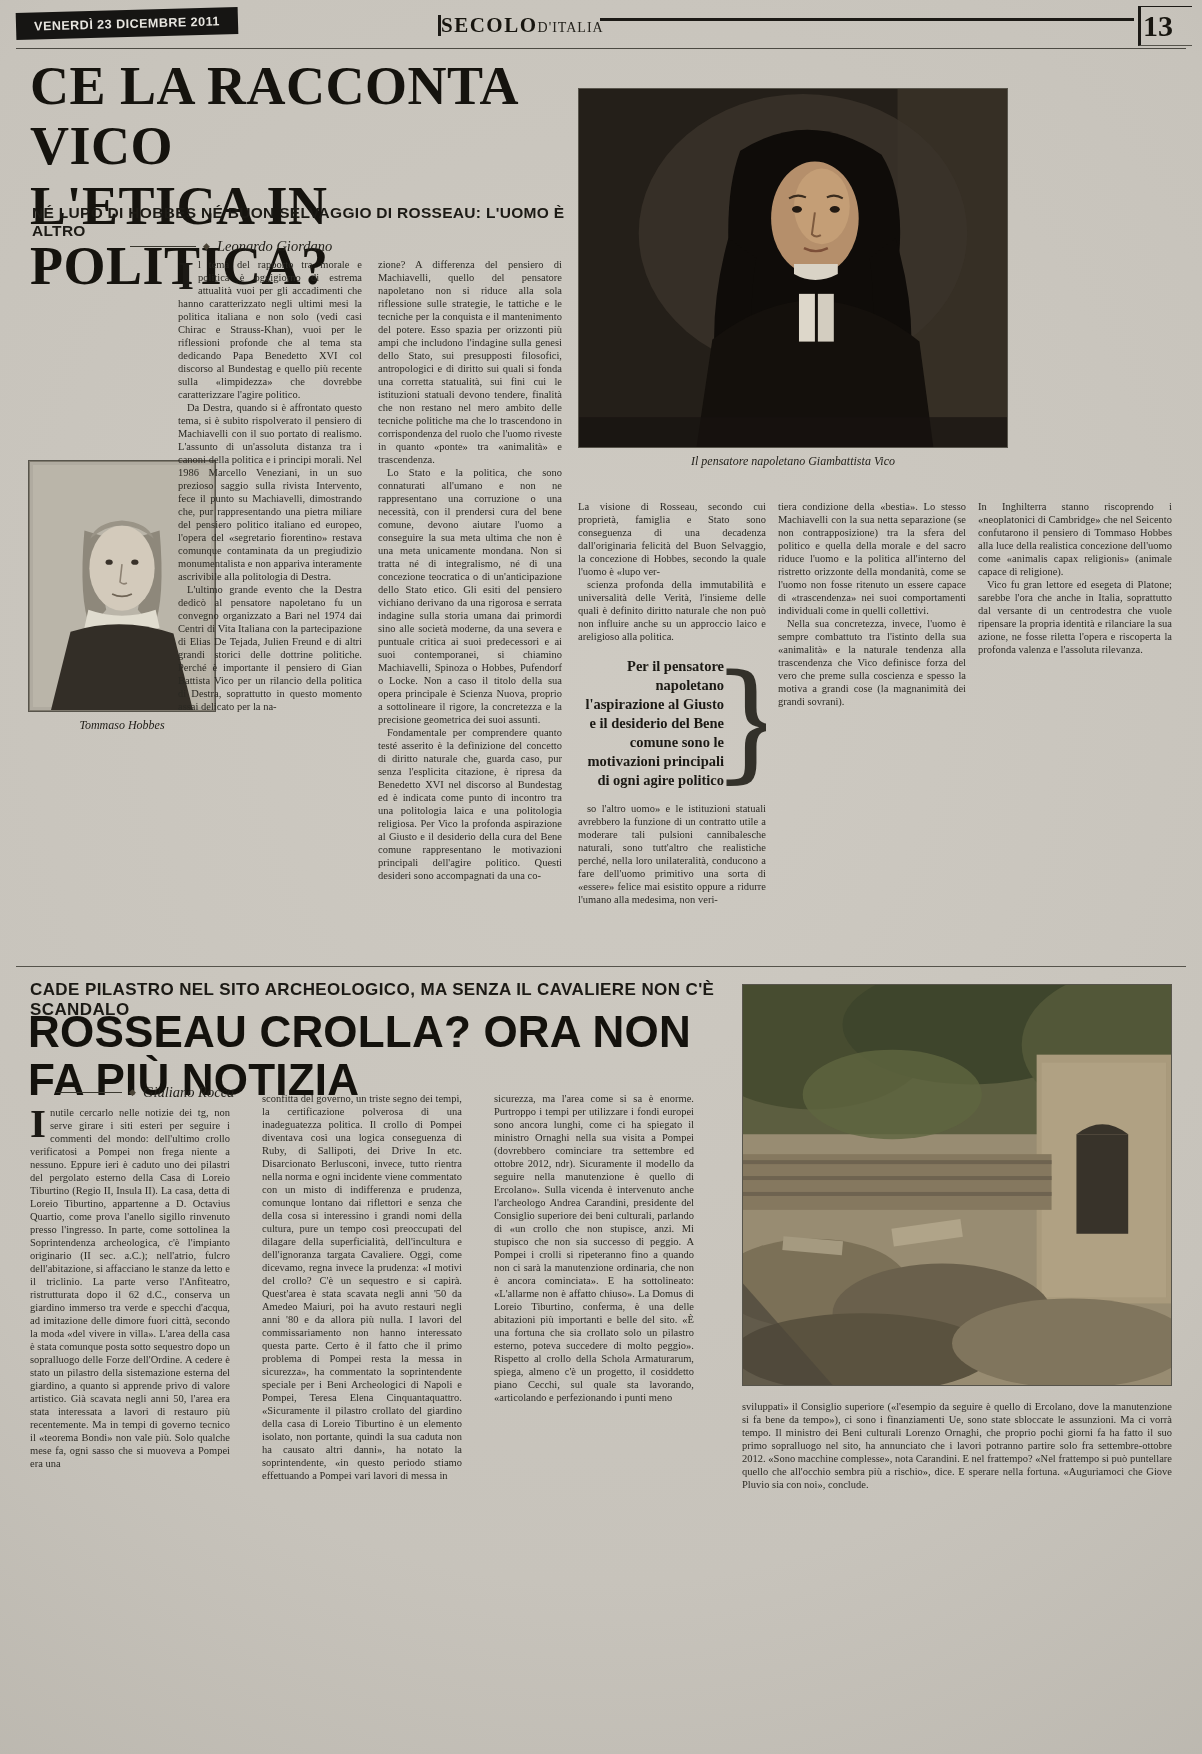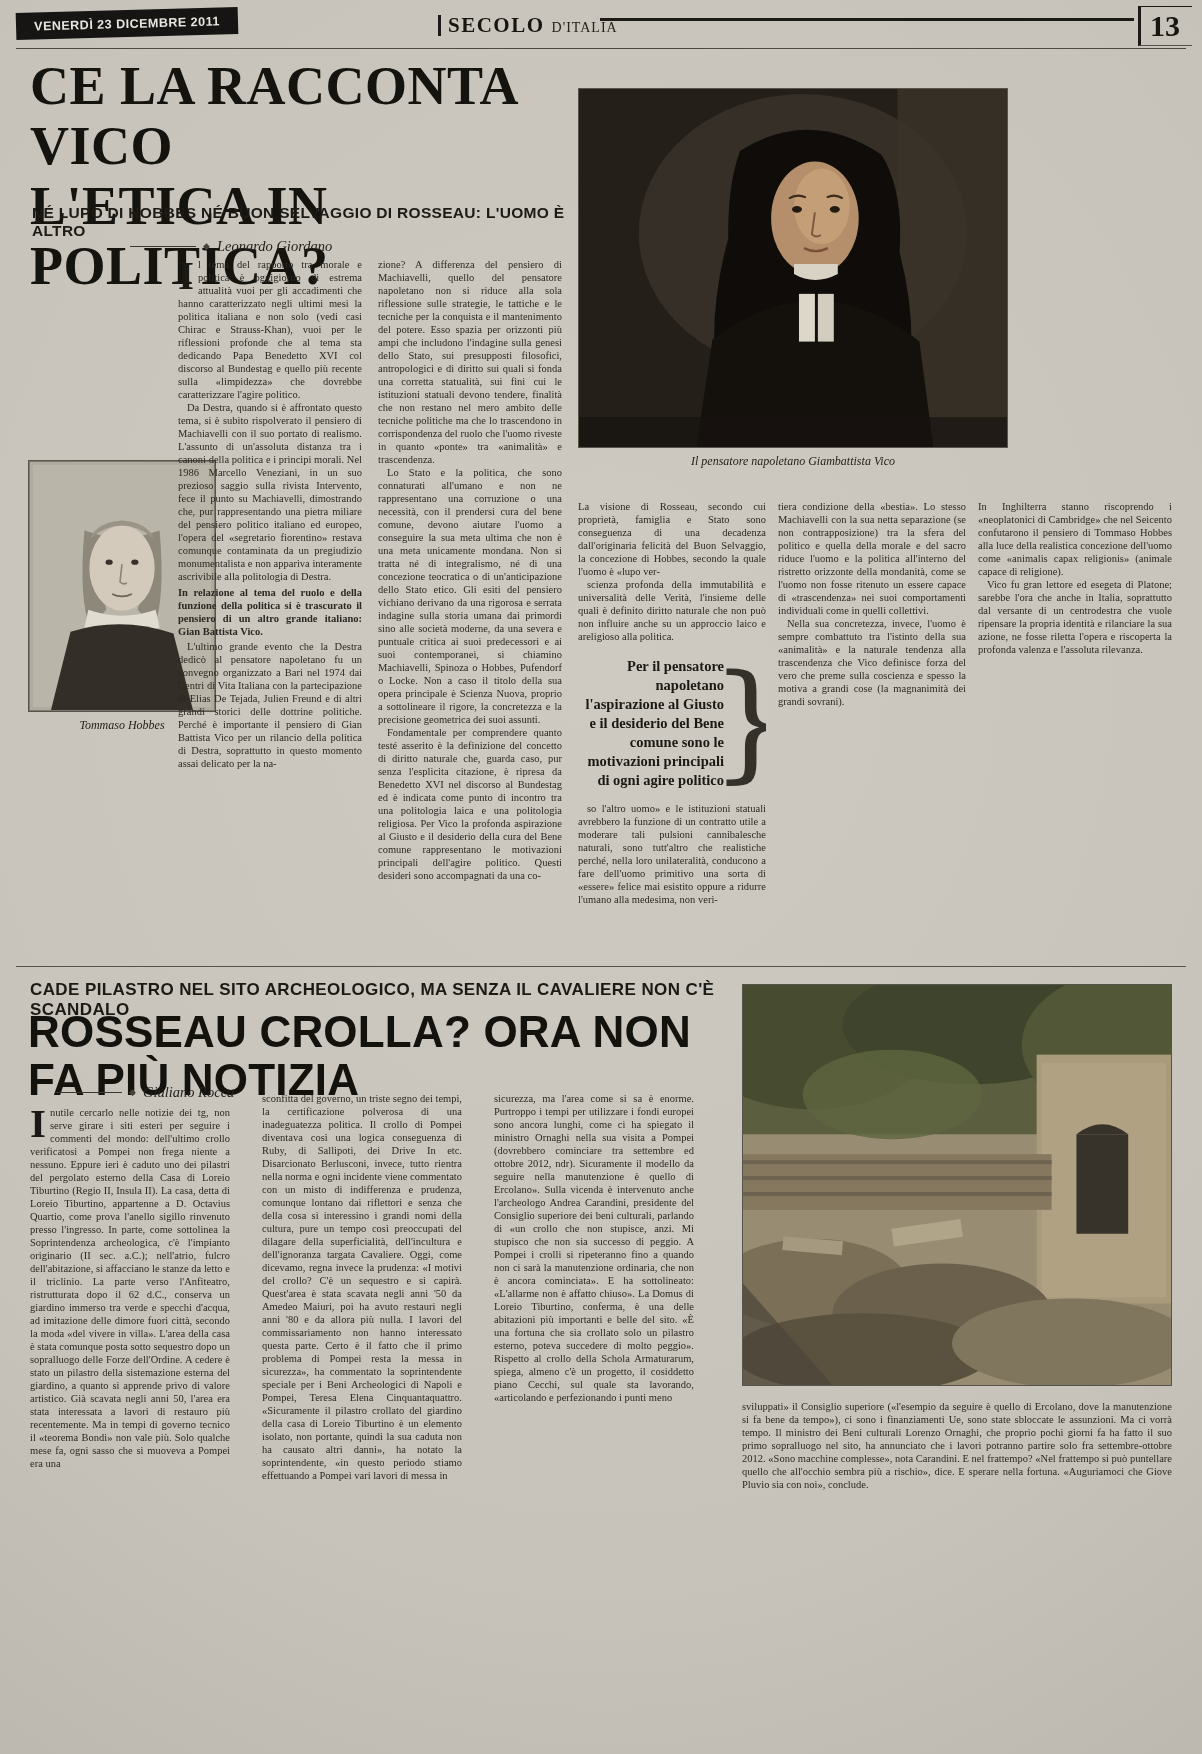--- a/index.html
+++ b/index.html
@@ -6,28 +6,28 @@
   html,body{background:#84817a}
   .page{position:relative;width:1202px;height:1754px;margin:0 auto;overflow:hidden;
     background:radial-gradient(ellipse 120% 95% at 50% 38%, #cecac2 0%, #c7c3bb 55%, #b2aea5 100%);
     font-family:"Liberation Serif","DejaVu Serif",serif;color:#2a2822}
 
   
   .date-strip{position:absolute;left:16px;top:10px;width:222px;height:27px;background:#161513;
     color:#e8e6e0;font-family:"Liberation Sans","DejaVu Sans",sans-serif;font-weight:bold;
     font-size:12.5px;display:flex;align-items:center;justify-content:center;letter-spacing:.5px;
     transform:rotate(-1.6deg)}
-  .masthead{position:absolute;left:438px;top:13px;display:flex;align-items:baseline;gap:7px}
+  .masthead{position:absolute;left:438px;top:13px;display:flex;align-items:baseline;}
   .mast-bar{display:inline-block;width:3px;height:21px;background:#1c1a16;align-self:center}
   .mast-main{font-size:21px;font-weight:bold;letter-spacing:1.5px;color:#17150f}
   .mast-sub{font-size:14px;letter-spacing:1px;color:#24221c}
   .rule-right{position:absolute;left:600px;top:18px;width:534px;height:3px;background:#1c1a16}
   .pagenum-box{position:absolute;left:1138px;top:6px;width:54px;height:40px;
     border-left:3px solid #1c1a16;border-top:1px solid #1c1a16;border-bottom:1px solid #55534b;
-    display:flex;align-items:center;padding-left:9px;font-size:30px;font-weight:bold;color:#17150f}
+    display:flex;align-items:center;padding-left:2px;font-size:30px;font-weight:bold;color:#17150f}
   .header-rule{position:absolute;left:16px;top:48px;width:1170px;height:1px;background:#4c4a43}
 
   
   .a1-headline{position:absolute;left:30px;top:56px;width:565px;font-weight:bold;
     font-size:54px;line-height:60px;color:#15130e;letter-spacing:.5px}
   .a1-subhead{position:absolute;left:32px;top:204px;width:560px;
     font-family:"Liberation Sans","DejaVu Sans",sans-serif;font-weight:bold;font-size:15.5px;
     letter-spacing:.3px;color:#1c1a15}
   .byline{position:absolute;display:flex;align-items:center;gap:7px}
   .byline-rule{width:66px;height:1px;background:#3a382f}
@@ -140,21 +140,20 @@
         </svg>
       </div>
       <figcaption class="caption caption-left">Tommaso Hobbes</figcaption>
     </figure>
 
     <div class="col" style="left:178px;top:258px;width:184px;height:700px">
       <p class="para">
         <span class="dropcap">I</span><span>l tema del rapporto tra morale e politica è oggigiorno di estrema attualità vuoi per gli accadimenti che hanno caratterizzato negli ultimi mesi la politica italiana e non solo (vedi casi Chirac e Strauss-Khan), vuoi per le riflessioni profonde che al tema sta dedicando Papa Benedetto XVI col discorso al Bundestag e quello più recente sulla «limpidezza» che dovrebbe caratterizzare l'agire politico.</span>
       </p>
       <p class="para">Da Destra, quando si è affrontato questo tema, si è subito rispolverato il pensiero di Machiavelli con il suo portato di realismo. L'assunto di un'assoluta distanza tra i canoni della politica e i principi morali. Nel 1986 Marcello Veneziani, in un suo prezioso saggio sulla rivista Intervento, fece il punto su Machiavelli, dimostrando che, pur rappresentando una pietra miliare del pensiero politico italiano ed europeo, l'opera del «segretario fiorentino» restava comunque contaminata da un pregiudizio monumentalista e non appariva interamente ascrivibile alla politologia di Destra.</p>
-      <p class="para lead">In relazione al tema del ruolo e della funzione della politica si è trascurato il pensiero di un altro grande italiano: Gian Battista Vico.</p>
       <p class="para">L'ultimo grande evento che la Destra dedicò al pensatore napoletano fu un convegno organizzato a Bari nel 1974 dai Centri di Vita Italiana con la partecipazione di Elias De Tejada, Julien Freund e di altri grandi storici delle dottrine politiche. Perché è importante il pensiero di Gian Battista Vico per un rilancio della politica di Destra, soprattutto in questo momento assai delicato per la na-</p>
     </div>
 
     <div class="col" style="left:378px;top:258px;width:184px;height:700px">
         <p class="para">zione? A differenza del pensiero di Machiavelli, quello del pensatore napoletano non si riduce alla sola riflessione sulle strategie, le tattiche e le tecniche per la conquista e il mantenimento del potere. Esso spazia per orizzonti più ampi che includono l'indagine sulla genesi dello Stato, sui presupposti filosofici, antropologici e di diritto sui quali si fonda una corretta statualità, sui fini cui le istituzioni statuali devono tendere, finalità che non restano nel mero ambito delle tecniche politiche ma che lo trascendono in corrispondenza del ruolo che l'uomo riveste in quanto «ponte» tra «animalità» e trascendenza.</p>
         <p class="para">Lo Stato e la politica, che sono connaturati all'umano e non ne rappresentano una corruzione o una necessità, con il prendersi cura del bene comune, devono aiutare l'uomo a conseguire la sua meta ultima che non è una meta unicamente mondana. Non si tratta né di integralismo, né di una concezione teocratica o di un'anticipazione dello Stato etico. Gli esiti del pensiero vichiano derivano da una rigorosa e serrata indagine sulla storia umana dai primordi sino alle società moderne, da una severa e puntuale critica ai suoi predecessori e ai suoi contemporanei, si chiamino Machiavelli, Spinoza o Hobbes, Pufendorf o Locke. Non a caso il titolo della sua opera principale è Scienza Nuova, proprio a sottolineare il rigore, la concretezza e la precisione geometrica dei suoi assunti.</p>
         <p class="para">Fondamentale per comprendere quanto testé asserito è la definizione del concetto di diritto naturale che, guarda caso, pur senza l'esplicita citazione, è ripresa da Benedetto XVI nel discorso al Bundestag ed è indicata come punto di incontro tra una politologia laica e una politologia religiosa. Per Vico la profonda aspirazione al Giusto e il desiderio della cura del Bene comune rappresentano le motivazioni principali dell'agire politico. Questi desideri sono accompagnati da una co-</p>
       </div>
 
     <div class="col" style="left:578px;top:500px;width:188px;height:458px">

